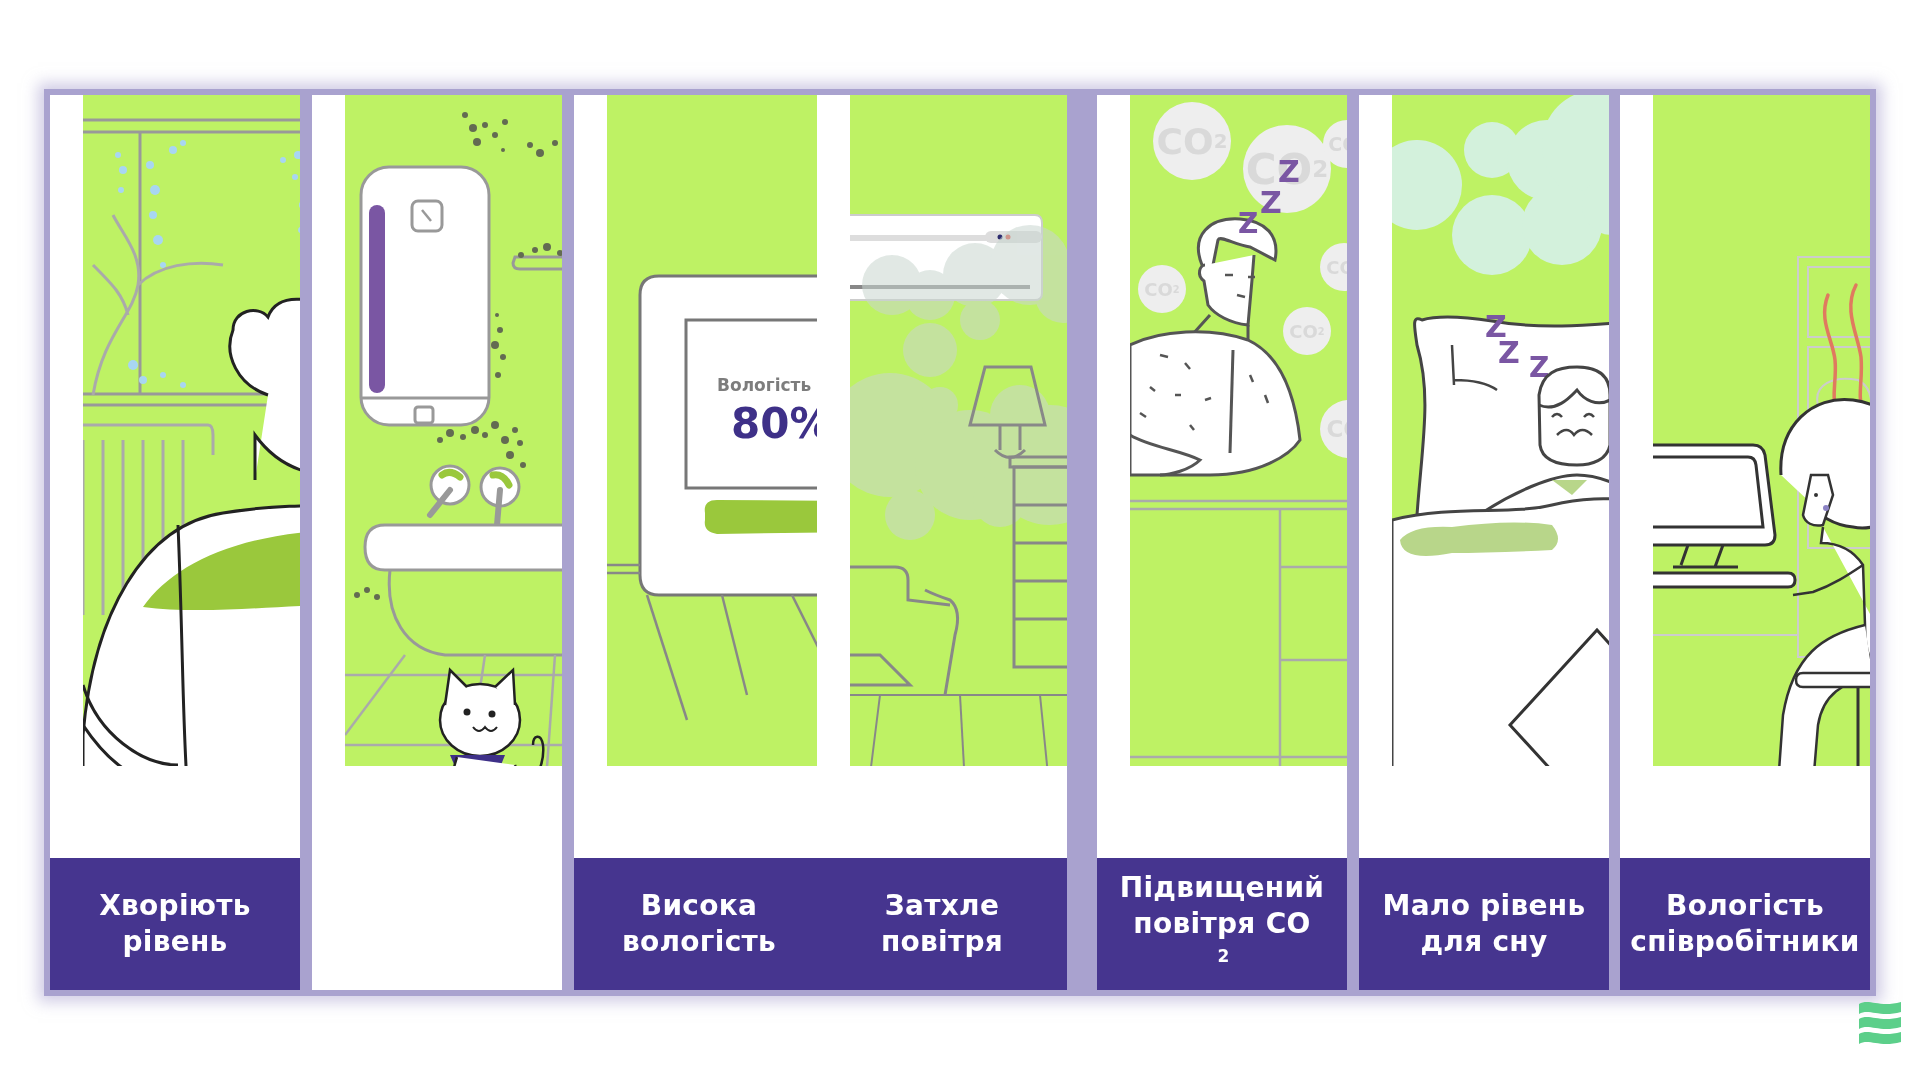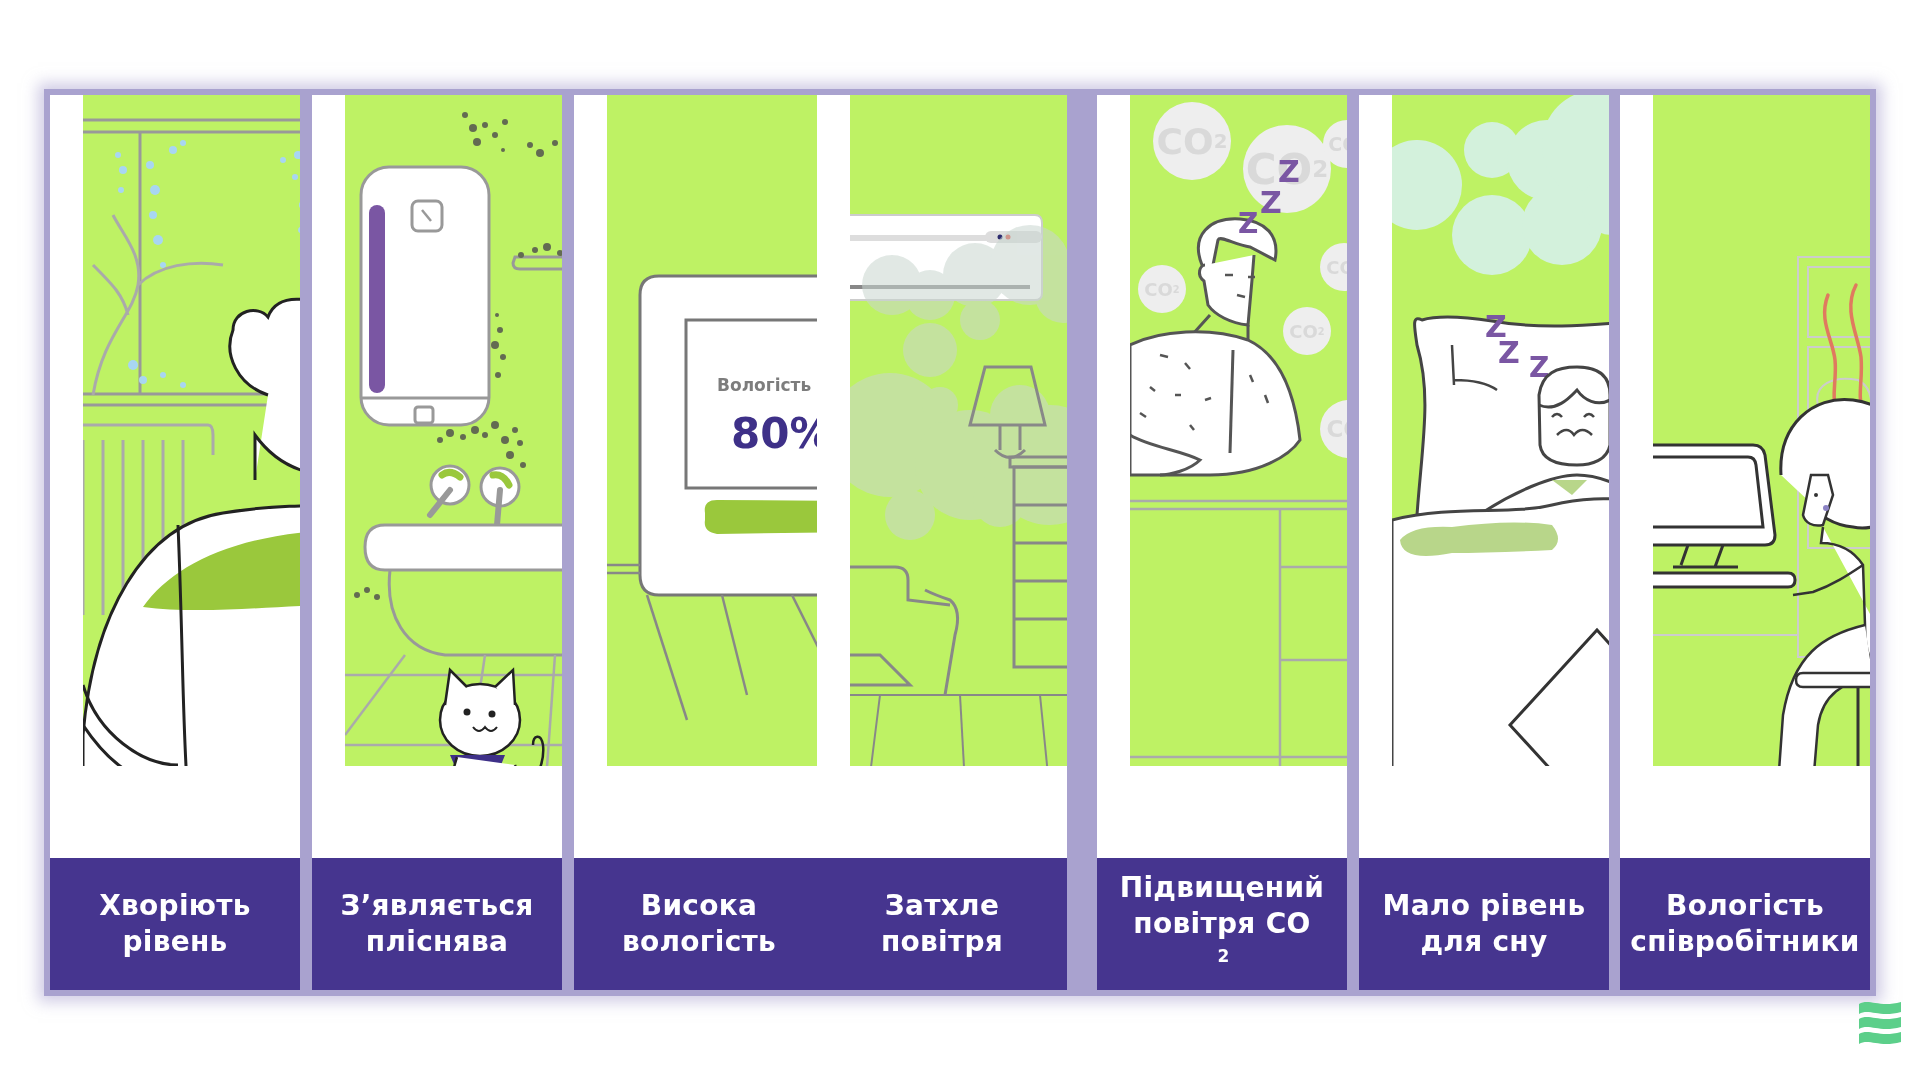--- a/index.html
+++ b/index.html
@@ -5,21 +5,21 @@
   html,body{margin:0;padding:0;background:#ffffff;}
   body{width:1920px;height:1080px;position:relative;overflow:hidden;font-family:"DejaVu Sans","Liberation Sans",sans-serif;}
   .strip{position:absolute;left:44px;top:89px;width:1832px;height:907px;background:#a9a2cf;box-shadow:0 0 14px 6px rgba(169,162,207,0.55);}
   .panel{position:absolute;top:95px;width:250px;height:895px;background:#fff;overflow:hidden;}
   .panel .art{position:absolute;left:0;top:0;width:250px;height:671px;overflow:hidden;background:#bef264;margin-left:33px;}
   .panel .label{position:absolute;left:0;top:763px;width:250px;height:132px;background:#46358f;color:#fff;display:flex;align-items:center;justify-content:center;text-align:center;font-weight:bold;font-size:28px;line-height:36px;letter-spacing:0.3px;}
   .label span{display:block;}
   .label sup{font-size:17px;vertical-align:top;position:relative;top:-4px;margin-left:3px;}
   svg{position:absolute;left:0;top:0;}
   .hum-title{position:absolute;left:110px;top:280px;font-size:17px;font-weight:bold;color:#7d7d7d;}
-  .hum-value{position:absolute;left:124px;top:314px;font-size:42px;font-weight:bold;color:#3e3088;text-align:right;}
+  .hum-value{position:absolute;left:124px;top:304px;font-size:42px;font-weight:bold;color:#3e3088;text-align:right;}
   .co2{position:absolute;border-radius:50%;background:#eeeeee;color:#d9d9d9;display:flex;align-items:center;justify-content:center;font-weight:bold;}
   .co2 sub{font-size:55%;vertical-align:-10%;}
   .logo{position:absolute;left:1857px;top:998px;width:46px;height:50px;}
 </style>
 </head>
 <body>
 
 <div class="strip"></div>
 
 <div class="panel" style="left:50px">
@@ -142,26 +142,20 @@
       <ellipse cx="135" cy="625" rx="40" ry="36" fill="#fff" stroke="#222" stroke-width="2.5"></ellipse>
       <path d="M100 610 L 105 575 L 122 592 M 150 592 L 168 575 L 170 610" fill="#fff" stroke="#222" stroke-width="2.5"></path>
       <circle cx="122" cy="617" r="3.5" fill="#222"></circle>
         <circle cx="147" cy="619" r="3.5" fill="#222"></circle>
       <path d="M128 632 Q 134 640 140 632 Q 146 640 152 632" fill="none" stroke="#222" stroke-width="2"></path>
       <path d="M105 660 L 160 660 L 150 685 L 128 672 L 118 690 Z" fill="#3e3088"></path>
       <path d="M112 662 C 100 700, 105 730, 118 735 L 170 735 C 180 720, 180 700, 170 670" fill="#fff" stroke="#222" stroke-width="2.5"></path>
       <path d="M170 700 C 190 690, 200 670, 198 650 C 196 638, 188 640, 188 650" fill="none" stroke="#222" stroke-width="2.5"></path>
     </svg>
   </div>
-  <div class="label">
-    <div>
-        <span>З’являється</span>
-        <span>пліснява</span>
-      </div>
-  </div>
 </div>
 
 <div class="panel" style="left:574px">
   <div class="art">
     <svg width="250" height="763" viewBox="0 0 250 763">
       <path d="M250 181 L 52 181 Q 33 181 33 200 L 33 480 Q 33 500 52 500 L 250 500" fill="#fff" stroke="#777" stroke-width="3"></path>
       <rect x="79" y="225" width="180" height="168" fill="#fff" stroke="#777" stroke-width="3"></rect>
       <path d="M98 418 Q 96 405 110 405 L 250 406 L 250 437 L 110 439 Q 96 437 98 425 Z" fill="#9ac83c"></path>
       <g stroke="#888" stroke-width="2.5">
         <line x1="0" y1="470" x2="33" y2="470"></line>

